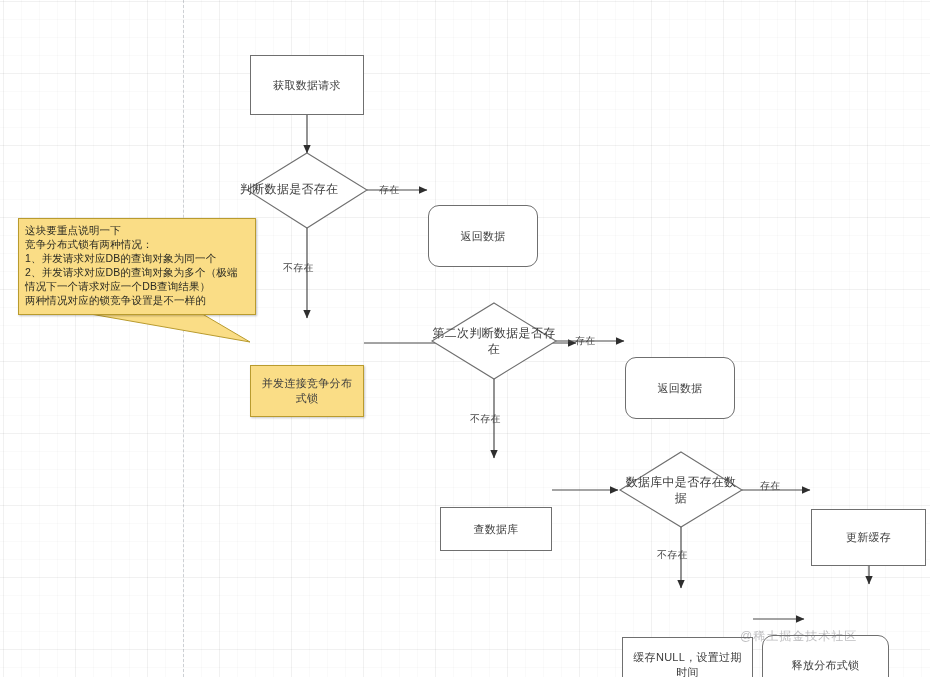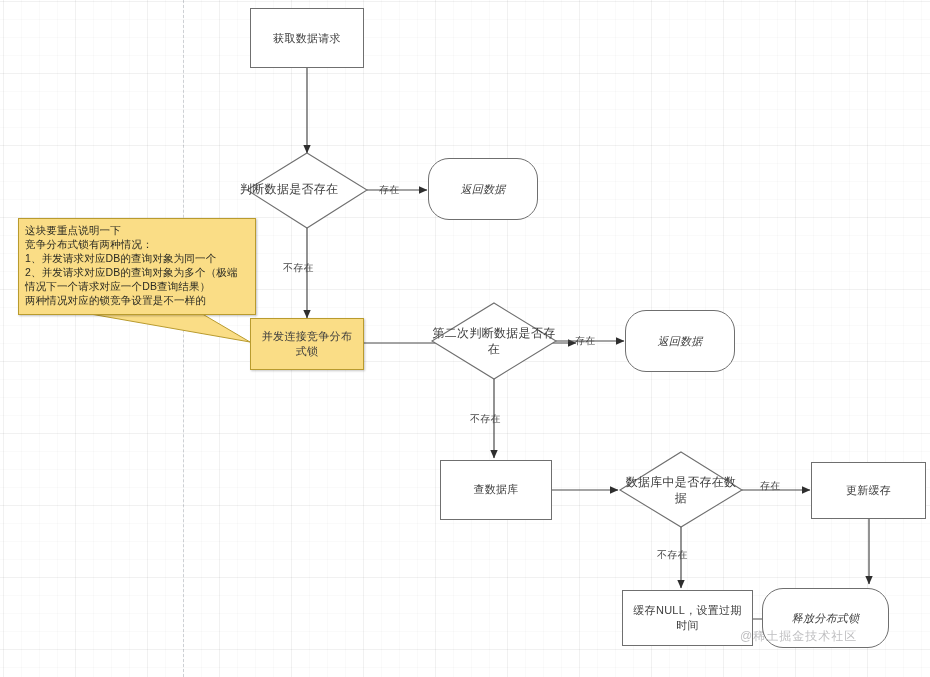--- a/index.html
+++ b/index.html
@@ -43,30 +43,30 @@
     position: absolute;
     box-sizing: border-box;
     display: flex;
     align-items: center;
     justify-content: center;
     text-align: center;
     font-size: 11px;
     line-height: 1.35;
     color: #3c3c3c;
     letter-spacing: 0.3px;
+    margin-top: 47px;
   }
   .rect {
     border: 1px solid #6f6f6f;
     background: #ffffff;
   }
   .rounded {
     border: 1px solid #6f6f6f;
     background: #ffffff;
-    border-radius: 21px;
-    font-style: italic;
+    border-radius: 11px;
   }
   .yellow-node {
     border: 1px solid #b99b2e;
     background: #fadd86;
     box-shadow: 1px 1px 2px rgba(0,0,0,0.22);
     align-items: center;
   }
   .diamond-label {
     position: absolute;
     display: flex;
@@ -178,21 +178,21 @@
   </div>
 
   <div class="diamond-label" style="left:432px; top:325px; width:124px; height:34px;">
     <span>第二次判断数据是否存在</span>
   </div>
 
   <div class="node rounded" style="left:625px; top:310px; width:110px; height:62px;">
     <span>返回数据</span>
   </div>
 
-  <div class="node rect" style="left:440px; top:460px; width:112px; height:60px;font-family:Liberation Mono, monospace;">
+  <div class="node rect" style="left:440px; top:460px; width:112px; height:44px;">
     <span>查数据库</span>
   </div>
 
   <div class="diamond-label" style="left:620px; top:474px; width:122px; height:34px;">
     <span>数据库中是否存在数据</span>
   </div>
 
   <div class="node rect" style="left:811px; top:462px; width:115px; height:57px;">
     <span>更新缓存</span>
   </div>

